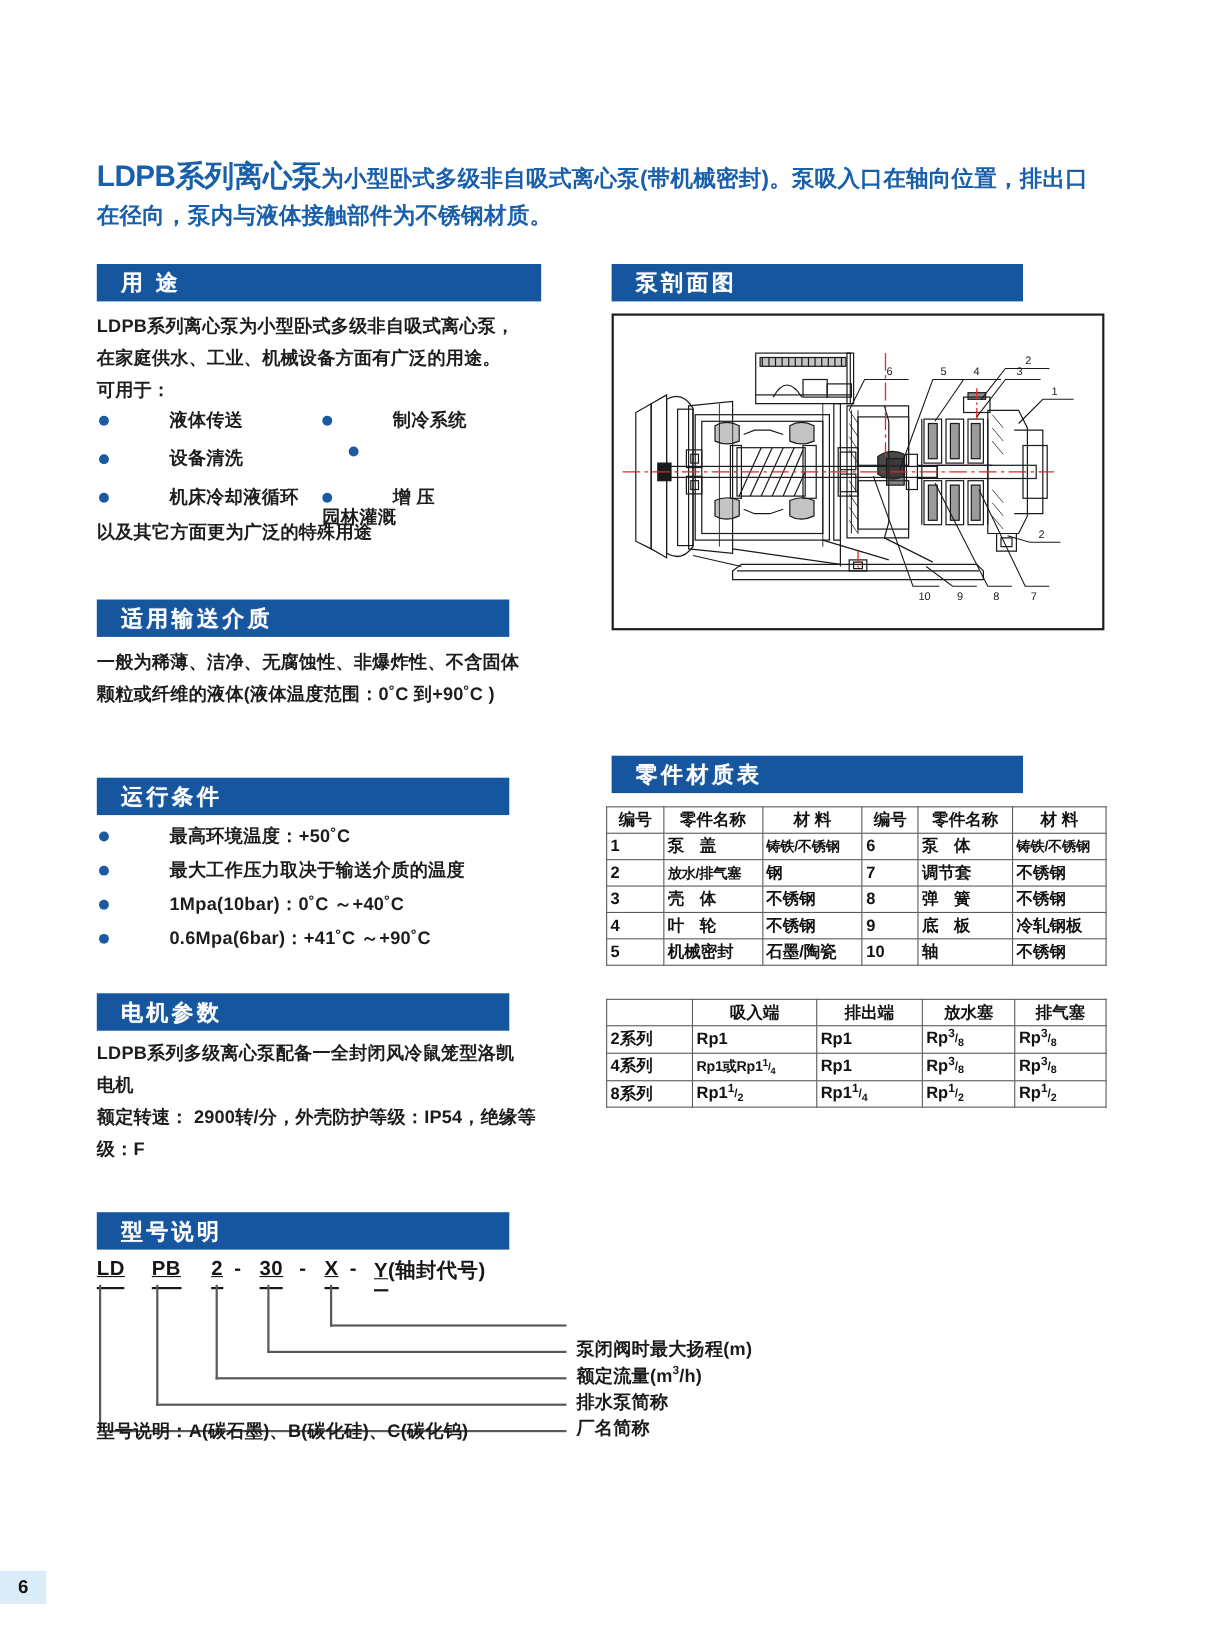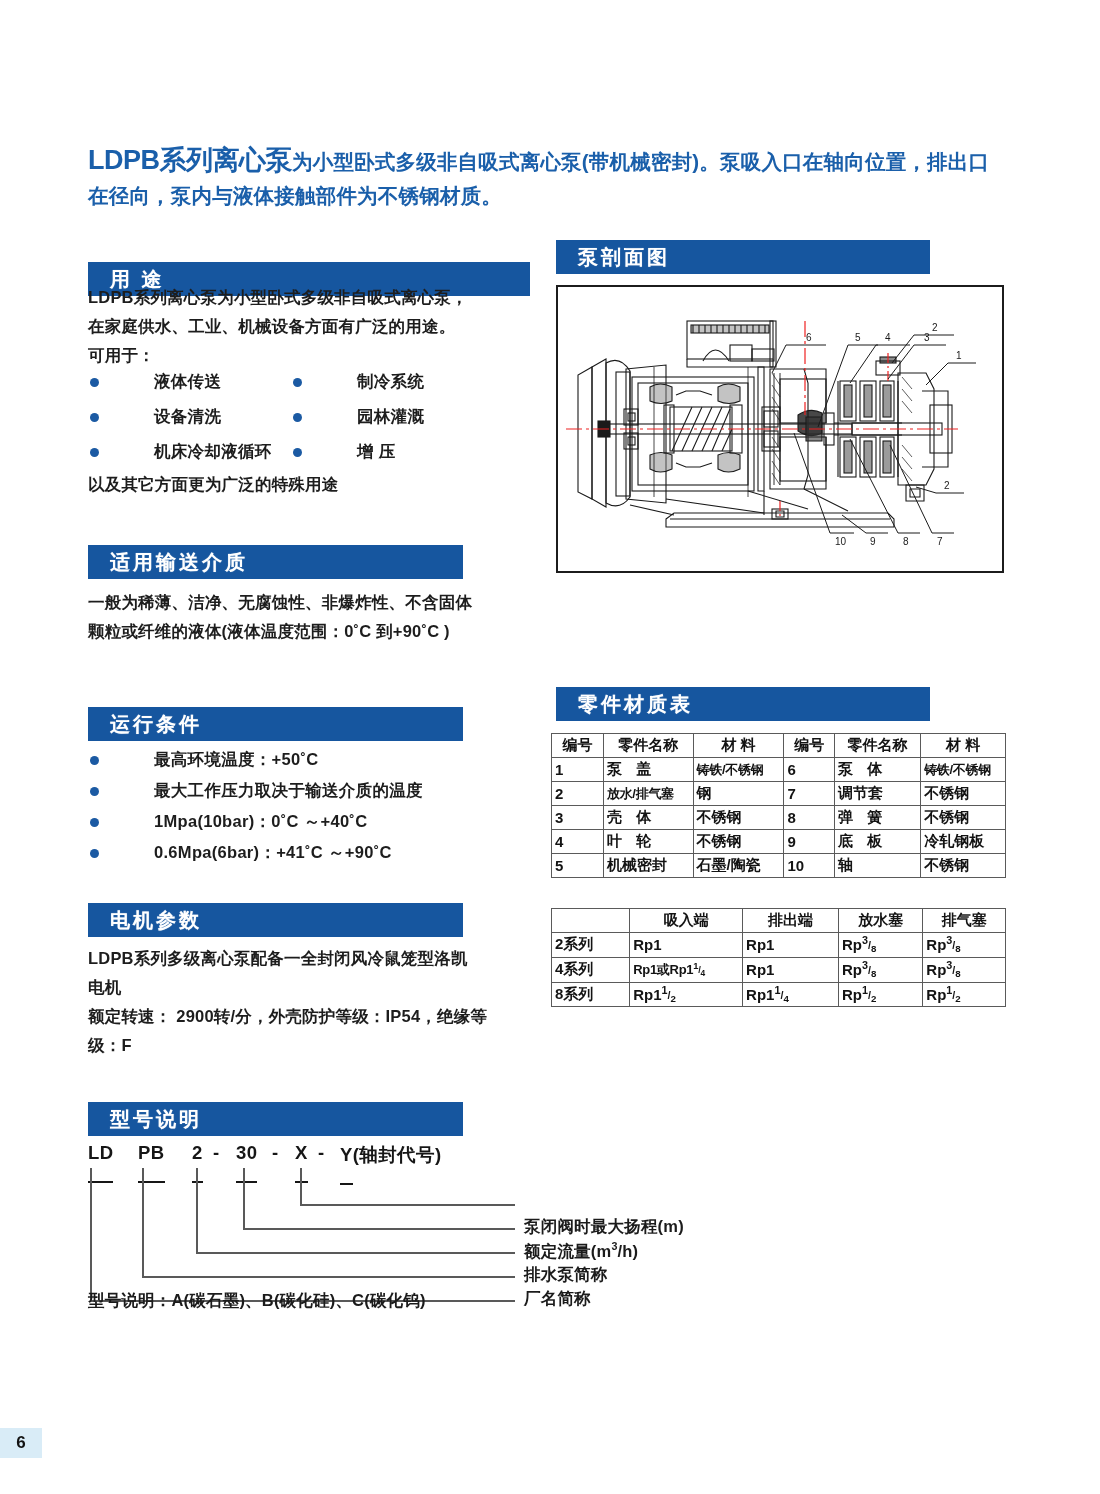--- a/index.html
+++ b/index.html
@@ -129,21 +129,21 @@
     height: 190px;
   }
   .code-tok {
     position: absolute;
     font-size: 18.5px;
     font-weight: bold;
     color: #161616;
     letter-spacing: 0.4px;
     white-space: nowrap;
   }
-  .code-tok .u { border-bottom: 2px solid #161616; padding-bottom: 18px; }
+  .code-tok .u { border-bottom: 2px solid #161616; padding-bottom: 7px; text-decoration: underline; }
   .dash {
     position: absolute;
     font-size: 18.5px;
     font-weight: bold;
     color: #161616;
   }
   .vline {
     position: absolute;
     width: 2px;
     background: #595959;
@@ -189,42 +189,42 @@
     justify-content: center;
   }
 </style>
 </head>
 <body>
 
 <div id="intro">
   <span class="model">LDPB系列离心泵</span><span>为小型卧式多级非自吸式离心泵(带机械密封)。泵吸入口在轴向位置，排出口在径向，泵内与液体接触部件为不锈钢材质。</span>
 </div>
 
-<div class="sec-head" style="left:88px; top:240px; width:442px; height:34px;margin-top:22px;">用 途</div>
+<div class="sec-head" style="left:88px; top:240px; width:404px; height:34px;">用 途</div>
 
 <div class="para" style="left:88px; top:283px; width:382px;">LDPB系列离心泵为小型卧式多级非自吸式离心泵，在家庭供水、工业、机械设备方面有广泛的用途。可用于：</div>
 
 <div class="bullet-row" style="left:90px; top:371px;">
   <span class="dot"></span>
   <span>液体传送</span>
 </div>
 <div class="bullet-row" style="left:90px; top:406px;">
   <span class="dot"></span>
   <span>设备清洗</span>
 </div>
 <div class="bullet-row" style="left:90px; top:441px;">
   <span class="dot"></span>
   <span>机床冷却液循环</span>
 </div>
 
 <div class="bullet-row" style="left:293px; top:371px;">
   <span class="dot"></span>
   <span>制冷系统</span>
 </div>
-<div class="bullet-row" style="left:293px; top:406px;">
+<div class="bullet-row" style="left:293px; top:406px;flex-direction:column;">
   <span class="dot"></span>
   <span>园林灌溉</span>
 </div>
 <div class="bullet-row" style="left:293px; top:441px;">
   <span class="dot"></span>
   <span>增 压</span>
 </div>
 
 <div class="para" style="left:88px; top:470px; width:400px;">以及其它方面更为广泛的特殊用途</div>
 

